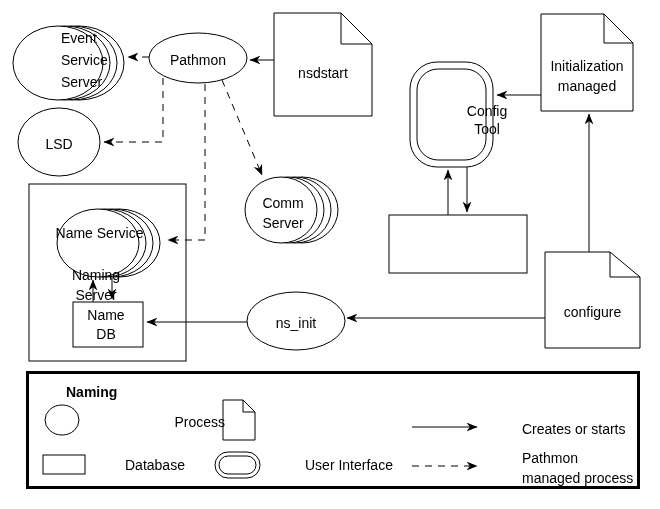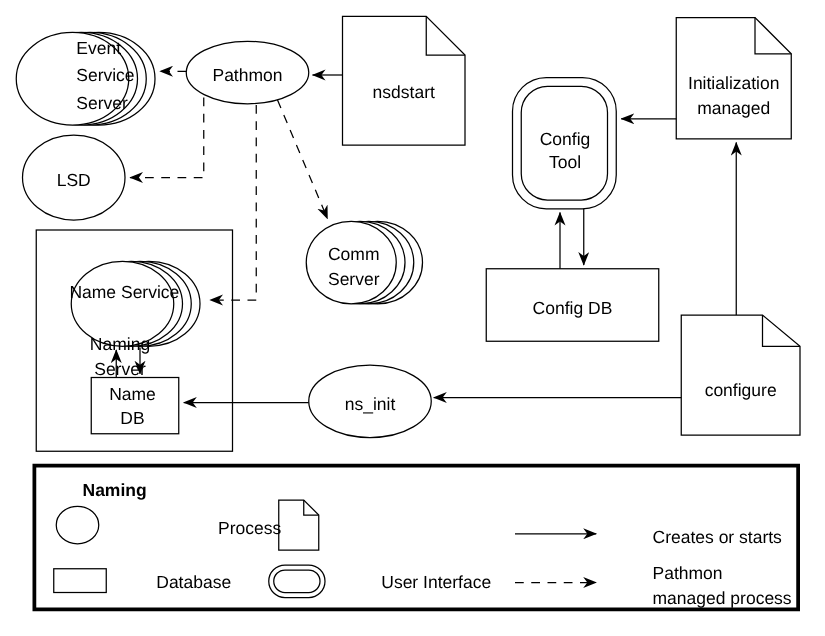--- a/index.html
+++ b/index.html
@@ -18,21 +18,21 @@
     font-size: 14px;
     line-height: 20px;
     white-space: pre-line;
     text-align: center;
     color: #000;
   }
   .label.left { text-align: left; margin-left: 28px; }
   .label.bold { font-weight: bold; }
   .lh22 { line-height: 22px; }
   .lh19 { line-height: 19px; }
-  .lh18 { line-height: 18px; }
+  .lh18 { line-height: 18px; margin-left: 35px; }
 </style>
 </head>
 <body>
 
 <div class="diagram">
 
   <svg width="660" height="509" viewBox="0 0 660 509">
     <defs>
       <marker id="arrow" viewBox="0 0 10 8" refX="9.5" refY="4" markerWidth="11" markerHeight="9" orient="auto-start-reverse">
         <path d="M0,0 L10,4 L0,8 L3,4 Z" fill="#000"></path>
@@ -154,21 +154,20 @@
 Server</div>
 
   <div class="label lh19" style="left:73px; top:306px; width:66px;">Name
 DB</div>
 
   <div class="label" style="left:246px; top:313px; width:100px;">ns_init</div>
 
   <div class="label lh18" style="left:411px; top:102px; width:82px;">Config
 Tool</div>
 
-  <div class="label" style="left:389px; top:236px; width:138px;">Config DB</div>
 
   <div class="label" style="left:541px; top:56px; width:92px;">Initialization
 managed</div>
 
   <div class="label" style="left:545px; top:302px; width:95px;text-align:center;">configure</div>
 
   <div class="label left bold" style="left:38px; top:382px; width:100px;">Naming</div>
 
   <div class="label left" style="left:97px; top:412px; width:100px;text-align:right;">Process</div>
 

